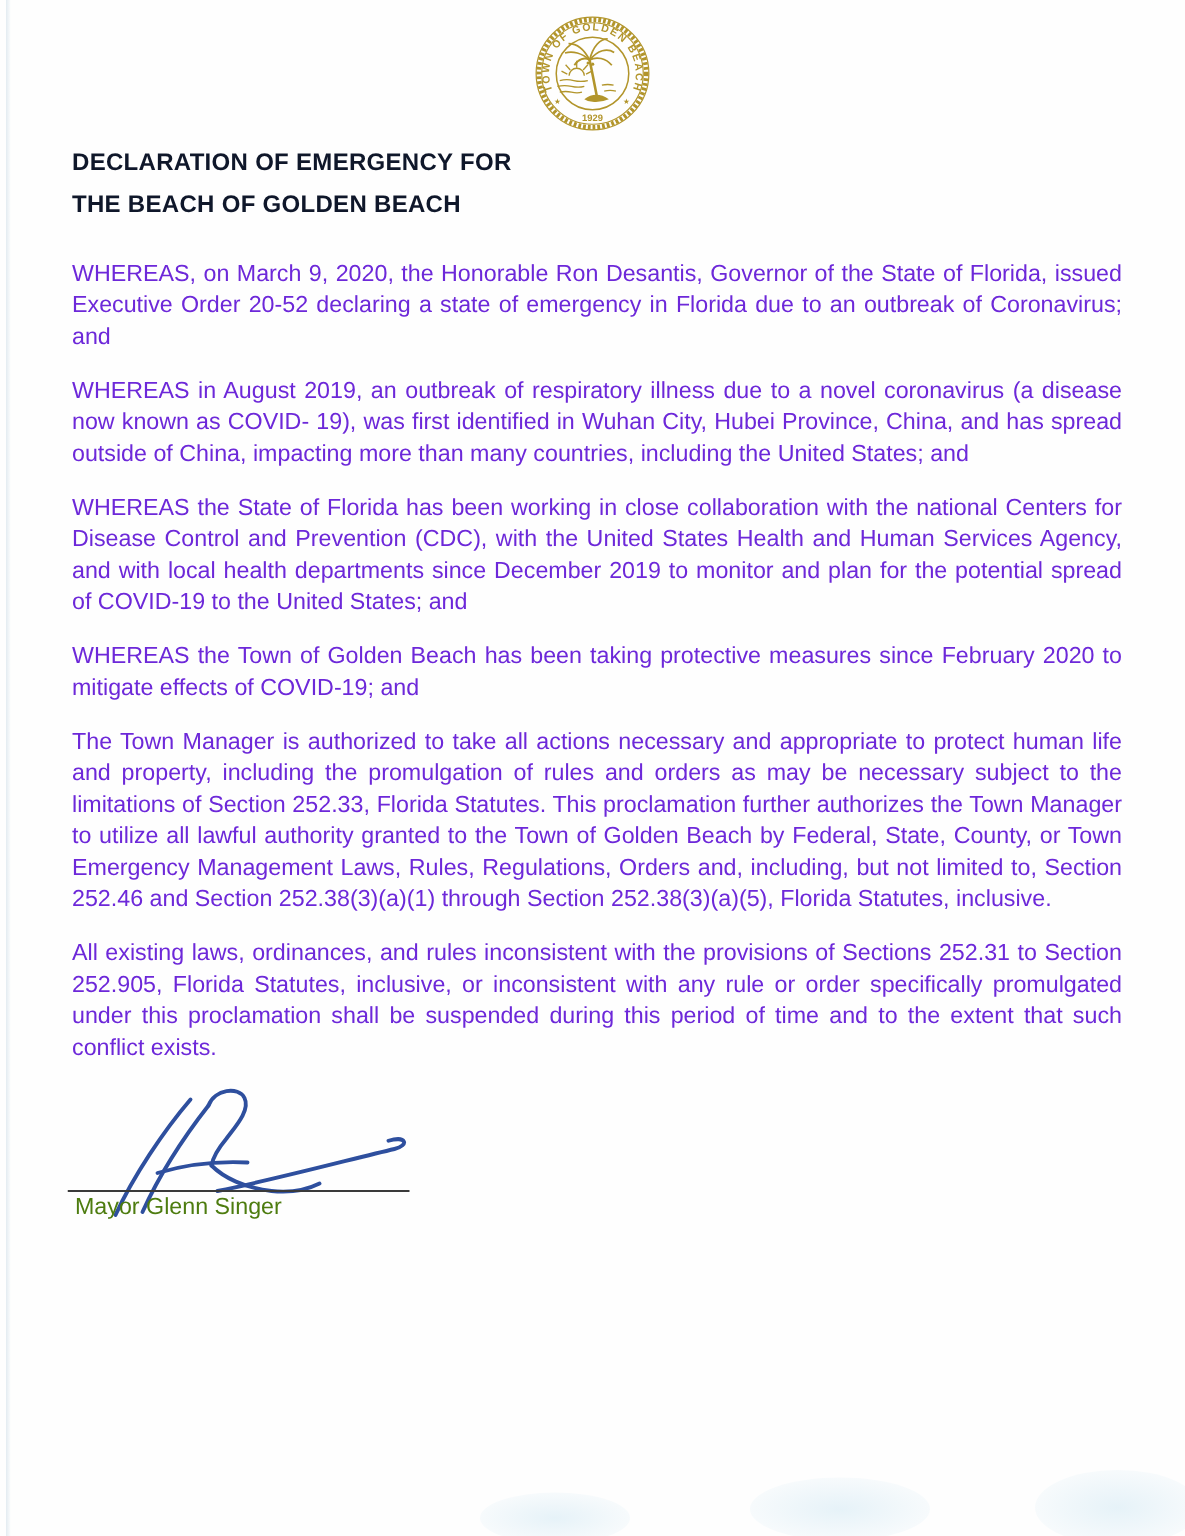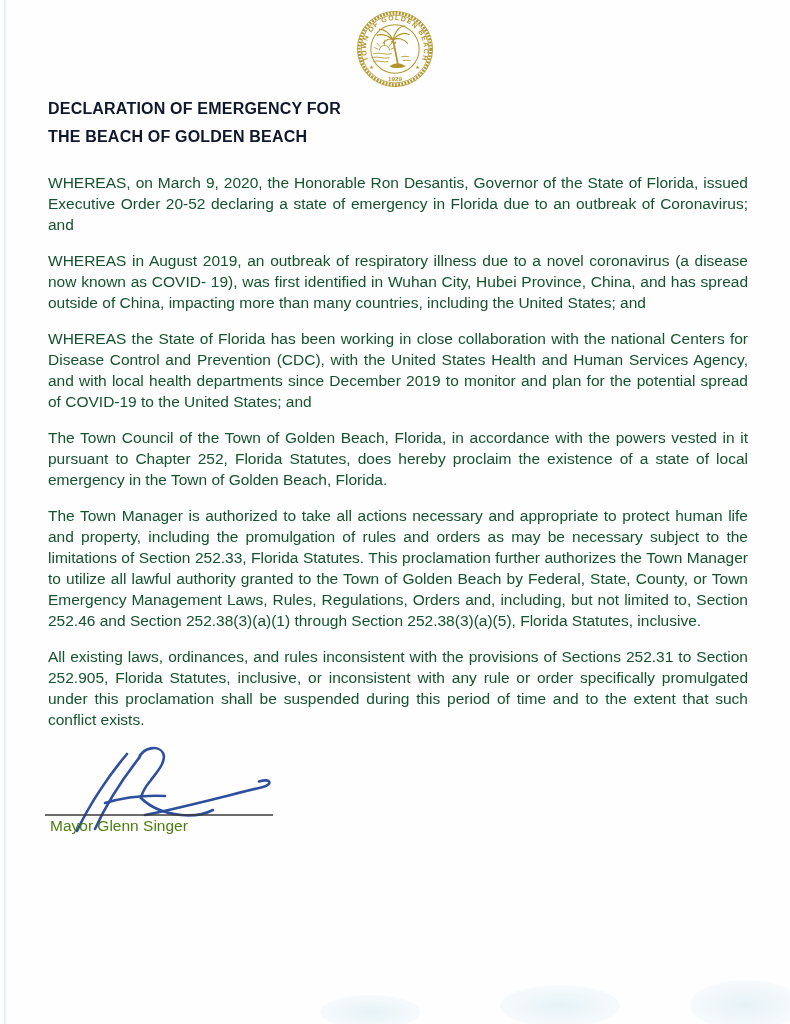--- a/index.html
+++ b/index.html
@@ -39,21 +39,21 @@
     font-size:16px;
     line-height:28px;
     letter-spacing:0.2px;
     color:#0f172a;
   }
   .body-text p {
     margin:0 0 15px 0;
     font-size:15.5px;
     line-height:21px;
     text-align:justify;
-    color:#14532d;
+    color:#6d28d9;
   }
   .signature-block {
     position:relative;
     margin-top:13px;
     margin-left:-3px;
     width:310px;
     height:100px;
   }
   .signature-block svg { position:absolute; top:0; left:0; }
   .signatory-name {
@@ -130,21 +130,21 @@
 
     <div class="title-block">
       <div>DECLARATION OF EMERGENCY FOR</div>
       <div>THE BEACH OF GOLDEN BEACH</div>
     </div>
 
     <div class="body-text">
       <p>WHEREAS, on March 9, 2020, the Honorable Ron Desantis, Governor of the State of Florida, issued Executive Order 20-52 declaring a state of emergency in Florida due to an outbreak of Coronavirus; and</p>
       <p>WHEREAS in August 2019, an outbreak of respiratory illness due to a novel coronavirus (a disease now known as COVID- 19), was first identified in Wuhan City, Hubei Province, China, and has spread outside of China, impacting more than many countries, including the United States; and</p>
       <p>WHEREAS the State of Florida has been working in close collaboration with the national Centers for Disease Control and Prevention (CDC), with the United States Health and Human Services Agency, and with local health departments since December 2019 to monitor and plan for the potential spread of COVID-19 to the United States; and</p>
-      <p>The Town Council of the Town of Golden Beach, Florida, in accordance with the powers vested in it pursuant to Chapter 252, Florida Statutes, does hereby proclaim the existence of a state of local emergency in the Town of Golden Beach, Florida.</p>
+      <p>WHEREAS the Town of Golden Beach has been taking protective measures since February 2020 to mitigate effects of COVID-19; and</p>
       <p>The Town Manager is authorized to take all actions necessary and appropriate to protect human life and property, including the promulgation of rules and orders as may be necessary subject to the limitations of Section 252.33, Florida Statutes. This proclamation further authorizes the Town Manager to utilize all lawful authority granted to the Town of Golden Beach by Federal, State, County, or Town Emergency Management Laws, Rules, Regulations, Orders and, including, but not limited to, Section 252.46 and Section 252.38(3)(a)(1) through Section 252.38(3)(a)(5), Florida Statutes, inclusive.</p>
       <p>All existing laws, ordinances, and rules inconsistent with the provisions of Sections 252.31 to Section 252.905, Florida Statutes, inclusive, or inconsistent with any rule or order specifically promulgated under this proclamation shall be suspended during this period of time and to the extent that such conflict exists.</p>
     </div>
 
     <div class="signature-block">
       <svg width="300" height="96" viewBox="0 0 300 96">
 
         <g fill="none" stroke="#2e4f9e" stroke-width="2.6" stroke-linecap="round">
           <path d="M 32,86 C 44,60 64,30 82,9"></path>
           <path d="M 50,84 C 60,62 76,36 94,13"></path>

